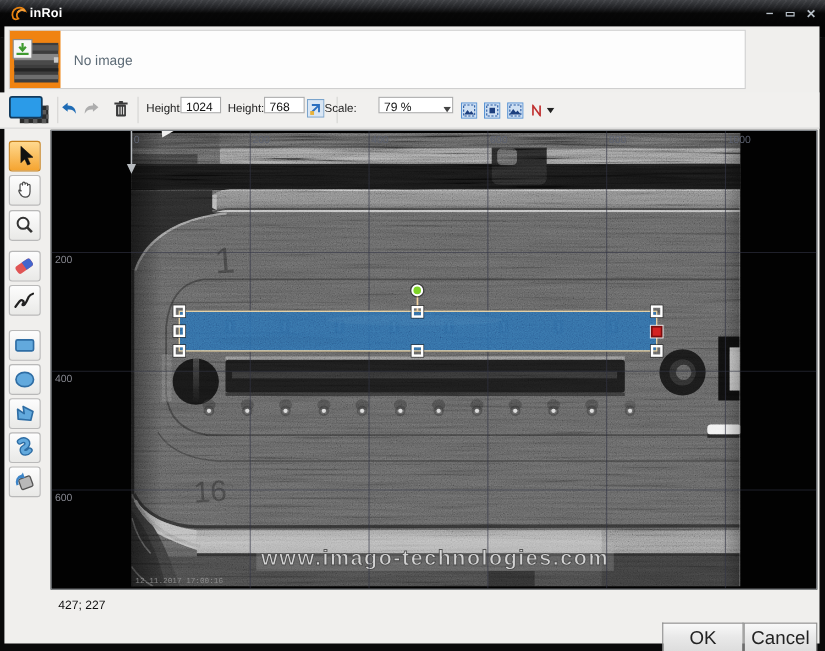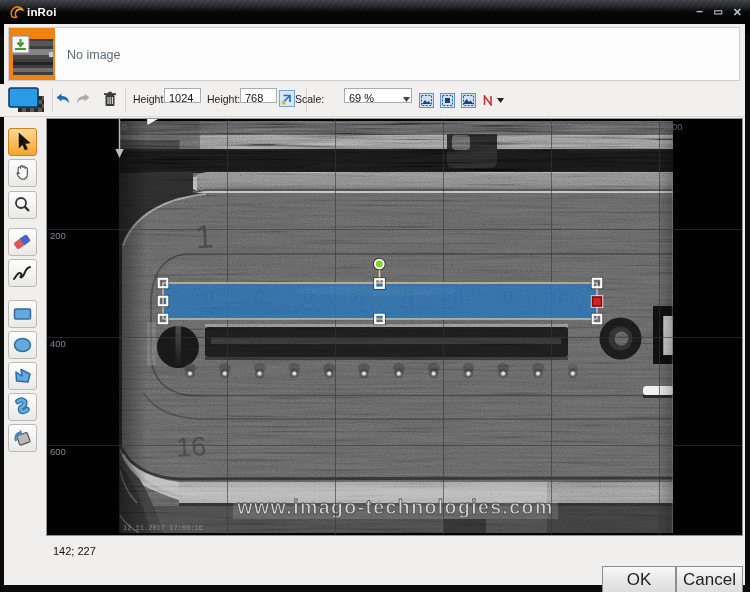--- a/index.html
+++ b/index.html
@@ -4,21 +4,21 @@
 html,body{width:750px;height:592px;overflow:hidden;background:#0a0a0a;font-family:"Liberation Sans",sans-serif}
 #win{position:absolute;left:0;top:0;width:750px;height:592px;background:#0a0a0a}
 #titlebar{position:absolute;left:0;top:0;width:750px;height:34px;
  background:linear-gradient(to bottom,rgba(74,76,80,.8) 0,rgba(34,35,38,.88) 7px,rgba(6,6,6,.97) 12px,#040404 24px),
  repeating-linear-gradient(125deg,#47474b 0 1.5px,#191a1c 1.5px 5px);}
 #title{position:absolute;left:27px;top:6px;color:#fff;font-size:11.5px;font-weight:bold;letter-spacing:.2px}
 #icon{position:absolute;left:9px;top:4px}
 #winbtns{position:absolute;right:5px;top:0;height:24px;color:#b9c1c9}
 .wb{position:absolute;top:0;font-size:12px;font-weight:bold}
 #content{position:absolute;left:4px;top:24px;width:741px;height:561px;background:#f0efed}
-#imgpanel{position:absolute;left:4px;top:3px;width:732px;height:54px;background:#fdfdfd;border:1px solid #cfcfcf}
+#imgpanel{position:absolute;left:4px;top:3px;width:670px;height:54px;background:#fdfdfd;border:1px solid #cfcfcf}
 #otile{position:absolute;left:0;top:0;width:46px;height:52px;background:#f08311}
 #noimg{position:absolute;left:58px;top:20px;font-size:12.5px;color:#5d6b76}
 #toolbar{position:absolute;left:-4px;top:60px;width:745px;height:33px;background:#f1f0ee;border-bottom:1px solid #d8d8d6}
 .sep{position:absolute;top:4px;width:1px;height:24px;background:#d4d4d2}
 .tlabel{position:absolute;font-size:10.5px;color:#1c1c1c;top:9px}
 .tinput{position:absolute;top:4px;height:15px;background:#fff;border:1px solid #acacac;font-size:11px;color:#111;padding:3px 0 0 4px}
 #tools{position:absolute;left:4px;top:94px;width:40px;height:360px}
 .tb{position:absolute;left:0px;width:29px;height:28px;border:1px solid #b9b9b9;border-radius:3px;background:linear-gradient(#fdfdfd,#e9e9e7)}
 .tbsel{background:linear-gradient(#ffd98f,#f5a430);border-color:#c8831f}
 #canvas{position:absolute;left:42px;top:94px;width:697px;height:418px;border:1px solid #8f9499;background:#000}
@@ -103,21 +103,21 @@
    <div class="tinput" style="left:164px;width:37px">1024</div>
    <div class="tlabel" style="left:207px">Height:</div>
    <div class="tinput" style="left:240px;width:37px">768</div>
    <svg style="position:absolute;left:279px;top:6px" width="16" height="17" viewBox="0 0 16 17">
     <rect x="0.5" y="0.5" width="15" height="16" fill="#d9e6f4" stroke="#7aa4cc"></rect>
     <path d="M4,12.5 L11,5.5 M4.5,5.5 h6.5 v6.5" stroke="#2a6fc0" stroke-width="1.7" fill="none"></path>
     <rect x="3" y="11" width="3.5" height="3.5" fill="#e8b23a"></rect>
    </svg>
    <div class="sep" style="left:306px"></div>
    <div class="tlabel" style="left:295px">Scale:</div>
-   <div class="tinput" style="left:344px;width:68px">69 %</div>
+   <div class="tinput" style="left:344px;width:68px">79 %</div>
    <svg style="position:absolute;left:403px;top:13px" width="8" height="6">
           <path d="M0,0 h7 l-3.5,5 z" fill="#444"></path>
         </svg>
    <svg class="zb" style="position:absolute;left:419px;top:9px" width="15" height="15" viewBox="0 0 15 15">
     <rect x="0.5" y="0.5" width="14" height="14" fill="#cfe0f3" stroke="#5a94d4"></rect>
     <rect x="2.5" y="2.5" width="10" height="10" fill="none" stroke="#2456a0" stroke-dasharray="2 1.4"></rect>
     <path d="M3,11 l3,-4 2,2.5 1.5,-1.5 2.5,3 z" fill="#1d3f7e"></path>
    </svg>
    <svg class="zb" style="position:absolute;left:440px;top:9px" width="15" height="15" viewBox="0 0 15 15">
     <rect x="0.5" y="0.5" width="14" height="14" fill="#cfe0f3" stroke="#5a94d4"></rect>
@@ -394,17 +394,17 @@
             </g>
             <g transform="translate(550,182.5)">
               <rect x="-5.5" y="-5.5" width="11" height="11" fill="none" stroke="rgba(255,255,255,0.85)" stroke-width="1.4"></rect>
               <rect x="-4.5" y="-4.5" width="9" height="9" fill="#d42222" stroke="#7a0e0e" stroke-width="1.6"></rect>
             </g>
             <circle cx="332.3" cy="145" r="5.8" fill="none" stroke="rgba(30,30,30,0.6)" stroke-width="1.4"></circle>
             <circle cx="332.3" cy="145" r="4.4" fill="#7fd428" stroke="#ffffff" stroke-width="1.9"></circle>
           </g>
   </svg>
   </div>
-  <div id="status1">142; 227</div>
+  <div id="status1">427; 227</div>
   <div class="btn" id="okbtn">OK</div>
   <div class="btn" id="cancelbtn">Cancel</div>
  </div>
 </div>
 
 </body></html>

